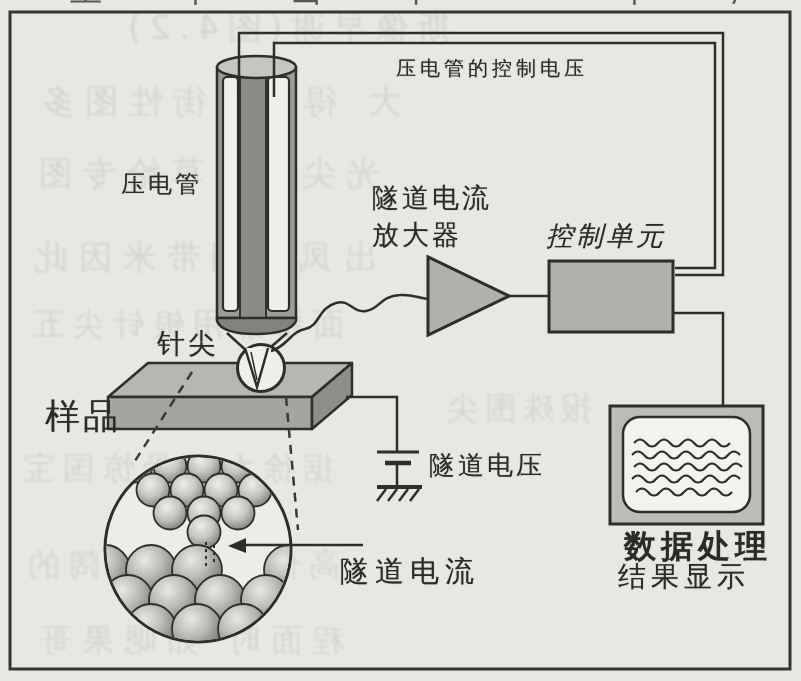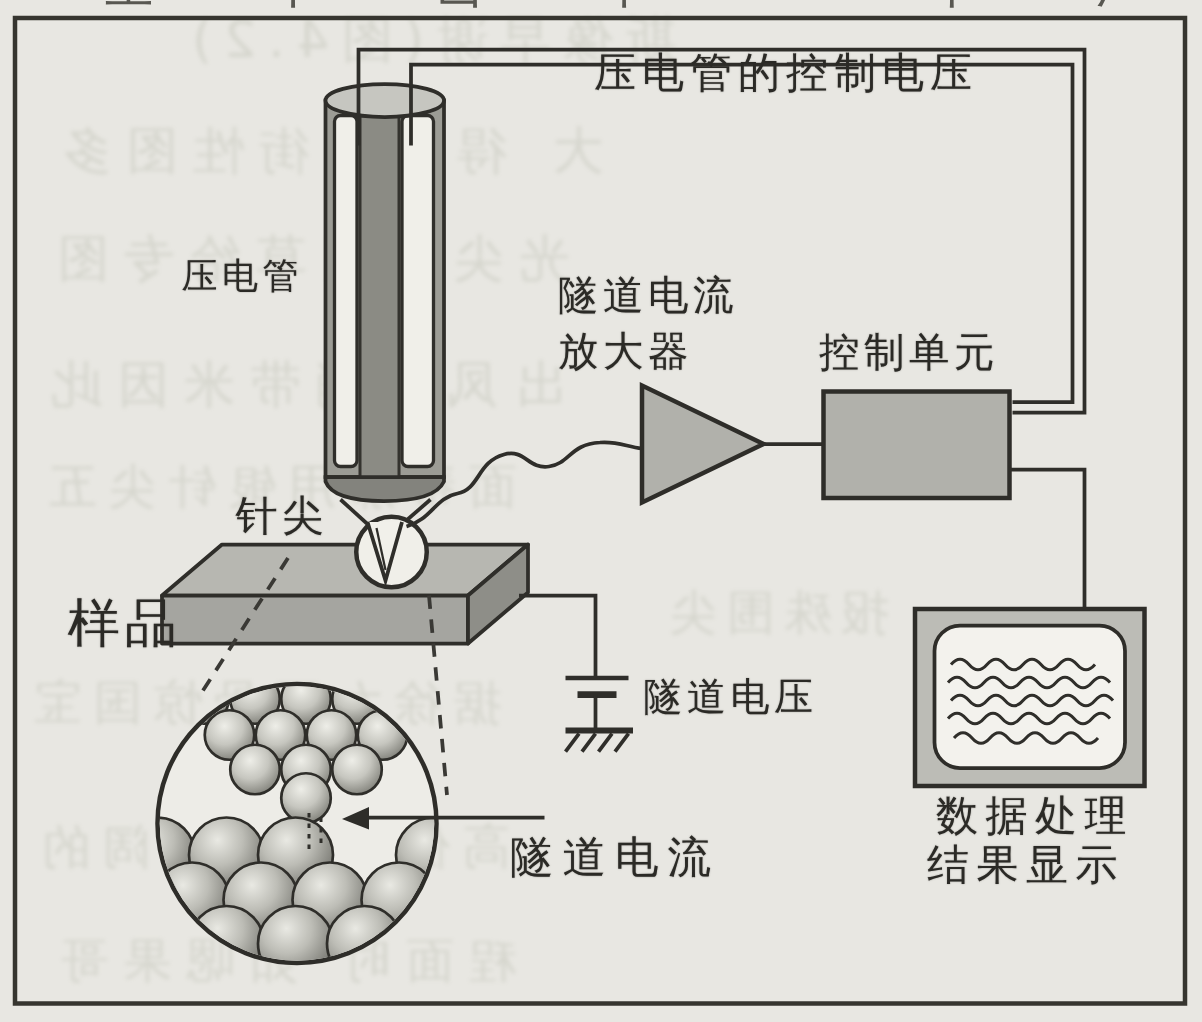--- a/index.html
+++ b/index.html
@@ -170,24 +170,24 @@
         <path d="M634,443 q6,-7 12,0 t12,0 t12,0 t12,0 t12,0 t12,0 t12,0 t12,0"></path>
         <path d="M632,455 q6,-7 12,0 t12,0 t12,0 t12,0 t12,0 t12,0 t12,0 t12,0 t12,0"></path>
         <path d="M634,467 q6,-7 12,0 t12,0 t12,0 t12,0 t12,0 t12,0 t12,0 t12,0 t12,0"></path>
         <path d="M632,479 q6,-7 12,0 t12,0 t12,0 t12,0 t12,0 t12,0 t12,0 t12,0 t12,0"></path>
         <path d="M636,492 q6,-7 12,0 t12,0 t12,0 t12,0 t12,0 t12,0 t12,0 t12,0"></path>
       </g>
     </g>
   </svg>
 
   <div class="lbl" style="left:121px;top:172px;font-size:24px;">压电管</div>
-  <div class="lbl" style="left:396px;top:36px;font-size:28px;letter-spacing:4px;font-family:Liberation Serif, serif;">压电管的控制电压</div>
+  <div class="lbl" style="left:396px;top:58px;font-size:20px;letter-spacing:4px;">压电管的控制电压</div>
   <div class="lbl" style="left:372px;top:184px;font-size:27px;">隧道电流</div>
   <div class="lbl" style="left:372px;top:221px;font-size:27px;">放大器</div>
-  <div class="lbl" style="left:546px;top:222px;font-size:27px;">控制单元</div>
+  <div class="lbl" style="left:546px;top:222px;font-size:27px;font-style:italic;">控制单元</div>
   <div class="lbl" style="left:157px;top:330px;font-size:28px;text-align:center;">针尖</div>
   <div class="lbl" style="left:45px;top:399px;font-size:35px;text-align:center;">样品</div>
   <div class="lbl" style="left:429px;top:452px;font-size:26px;">隧道电压</div>
   <div class="lbl" style="left:340px;top:557px;font-size:29px;letter-spacing:6px;">隧道电流</div>
-  <div class="lbl" style="left:624px;top:530px;font-size:28px;letter-spacing:5px;">数据处理</div>
+  <div class="lbl" style="left:624px;top:530px;font-size:32px;letter-spacing:5px;font-weight:bold;">数据处理</div>
   <div class="lbl" style="left:618px;top:563px;font-size:28px;letter-spacing:5px;">结果显示</div>
 
 </div>
 
 </body></html>

